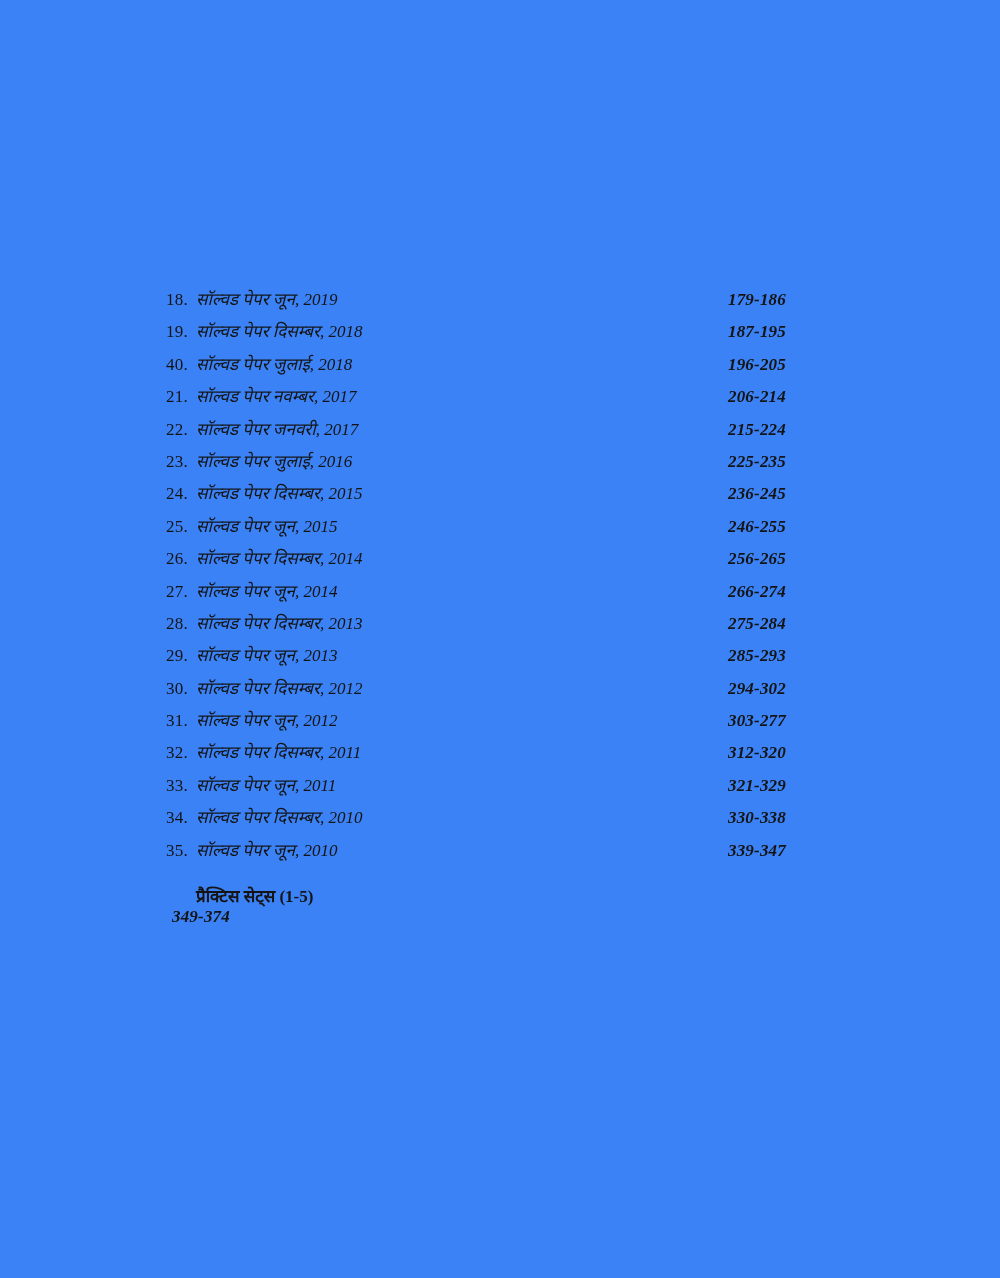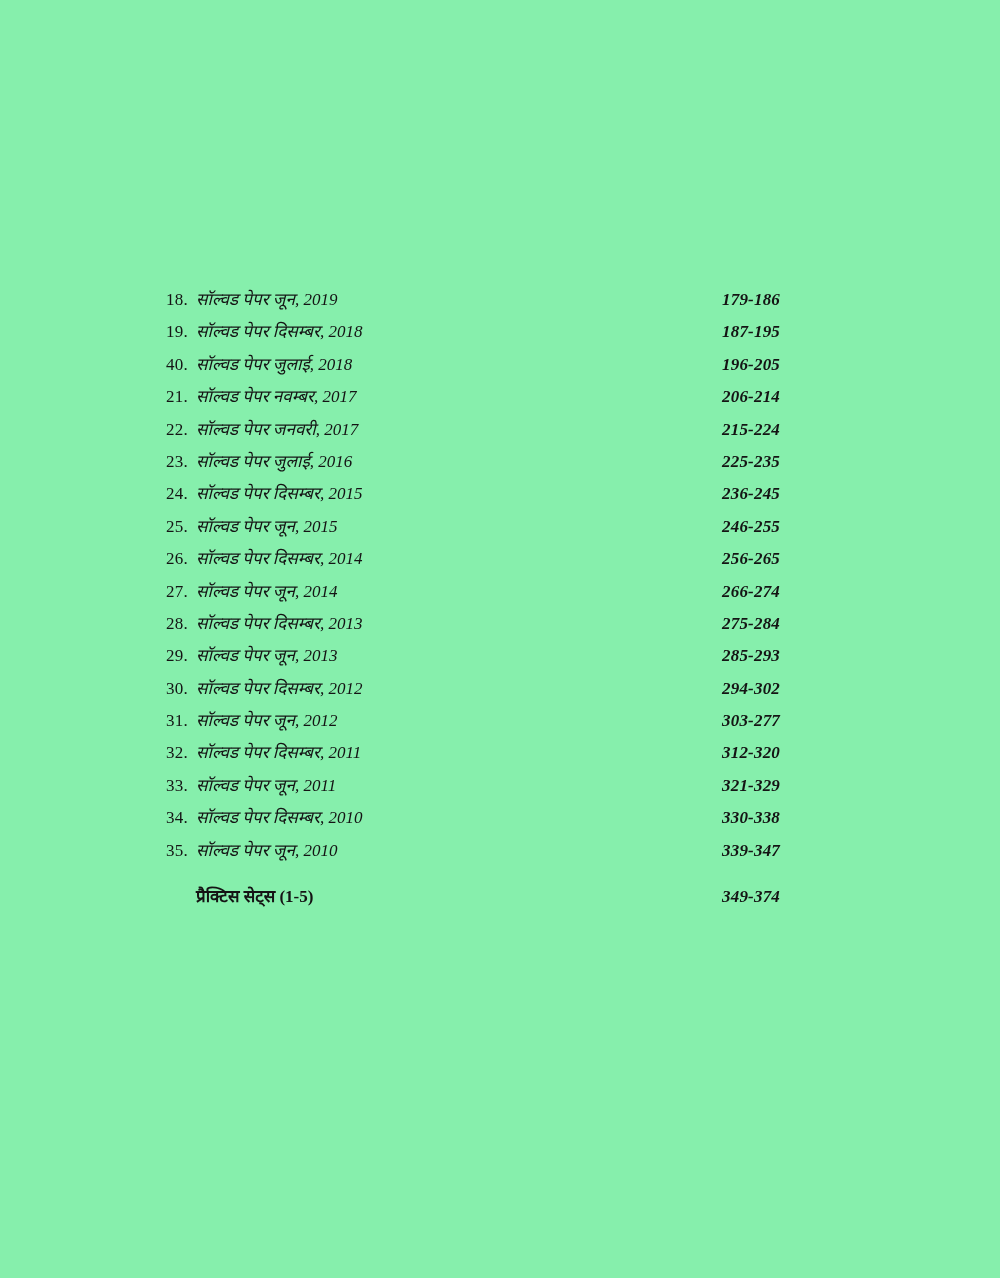--- a/index.html
+++ b/index.html
@@ -11,21 +11,21 @@
     height: 1278px;
     background: #ffffff;
     position: relative;
     font-family: "Liberation Serif", "DejaVu Serif", serif;
     color: #141414;
     overflow: hidden;
   }
   .page {
     position: absolute;
     inset: 0;
-    background: #86efac;
+    background: #3b82f6;
   }
   .toc {
     position: absolute;
     top: 287px;
     left: 166px;
     right: 214px;
   }
   .toc-row {
     display: flex;
     align-items: baseline;
@@ -40,30 +40,32 @@
   }
   .entry-title {
     flex: 1 1 auto;
     font-family: "Liberation Serif", "DejaVu Serif", serif;
     white-space: nowrap;
     font-style: italic;
   }
   .entry-pages {
     flex: 0 0 auto;
     min-width: 64px;
+    text-align: right;
     font-weight: bold;
     font-style: italic;
     letter-spacing: 0.2px;
   }
   .toc-footer-row {
     display: flex;
     align-items: baseline;
     height: 32.4px;
     margin-top: 13.5px;
     font-size: 17px;
+    flex-direction: column;
   }
   .footer-label {
     flex: 1 1 auto;
     padding-left: 30px;
     font-weight: bold;
     white-space: nowrap;
   }
 </style>
 </head>
 <body>

